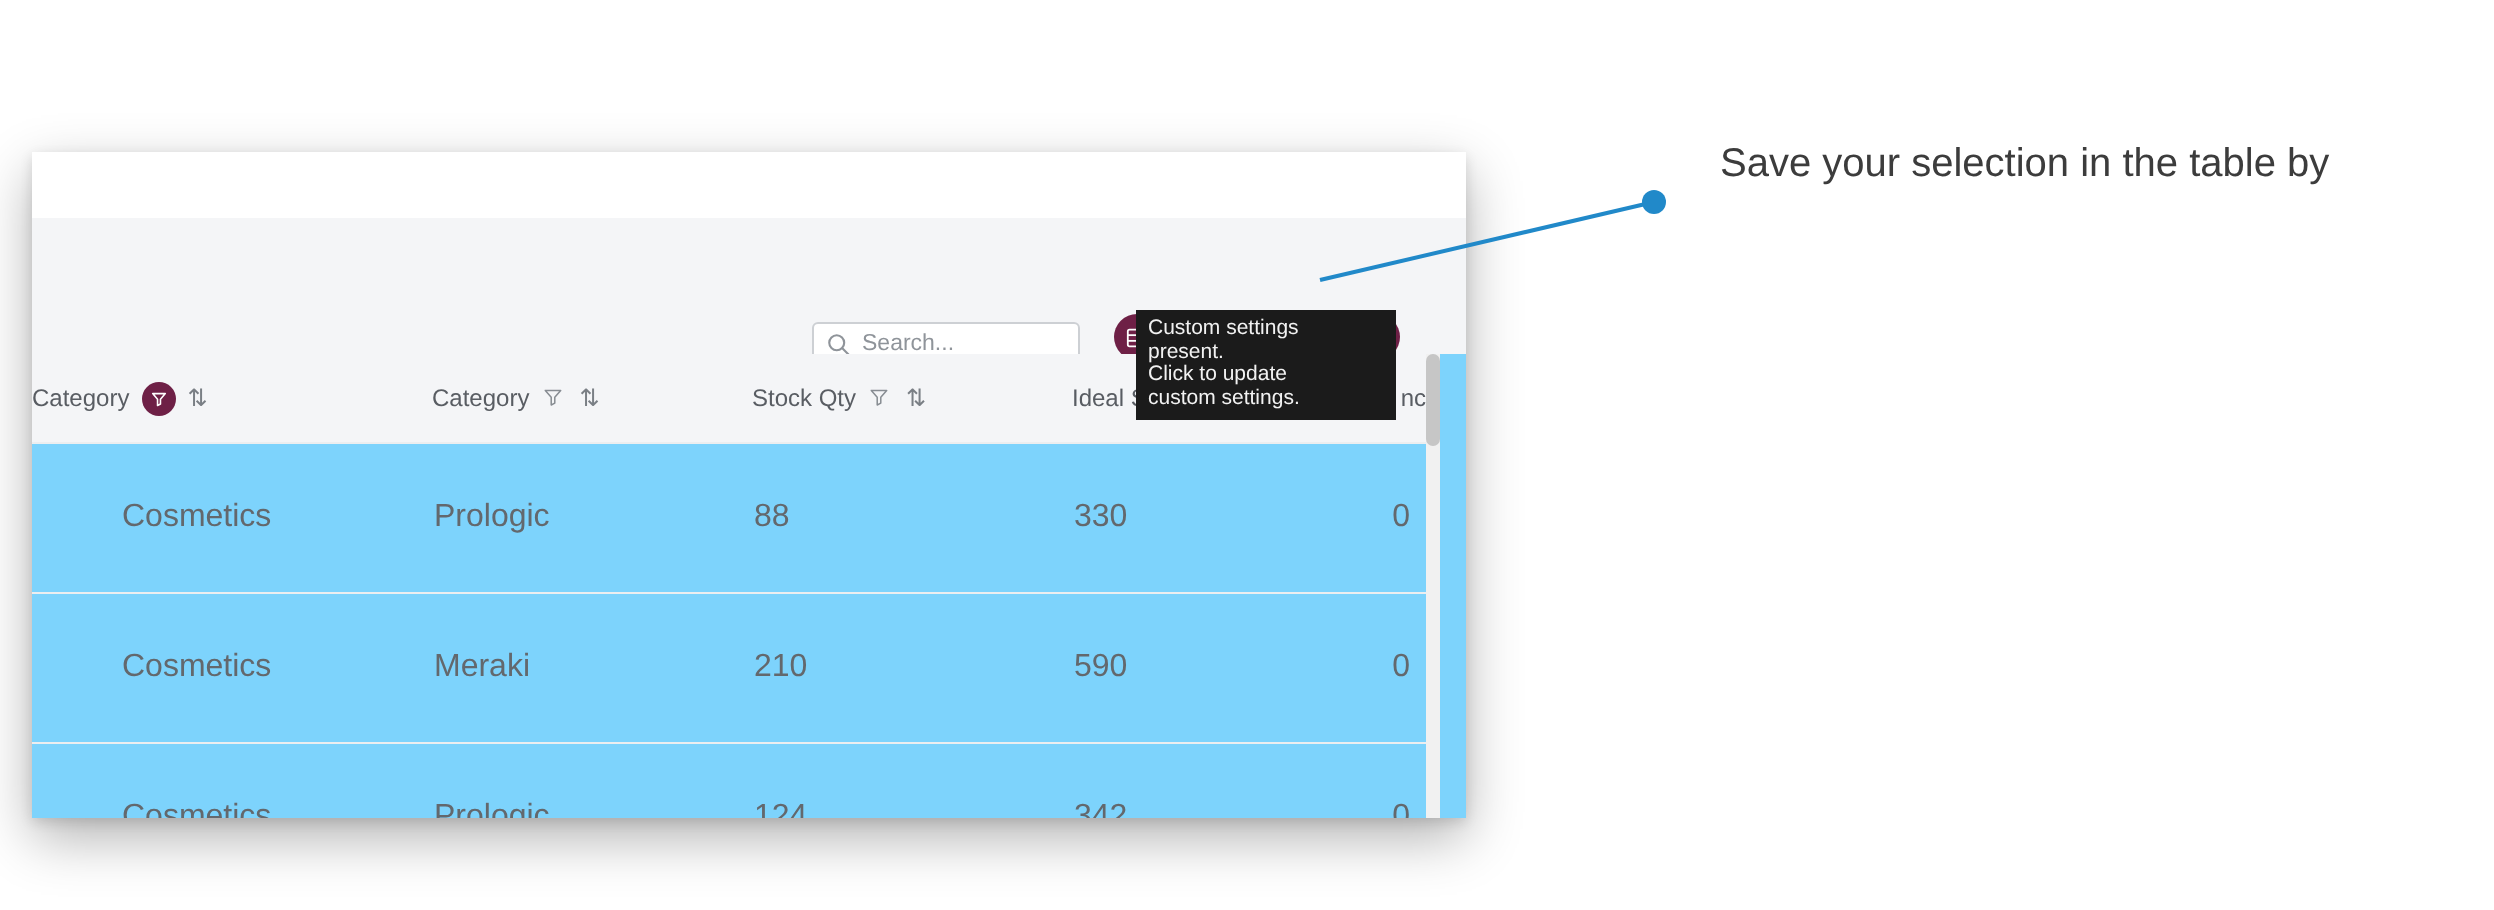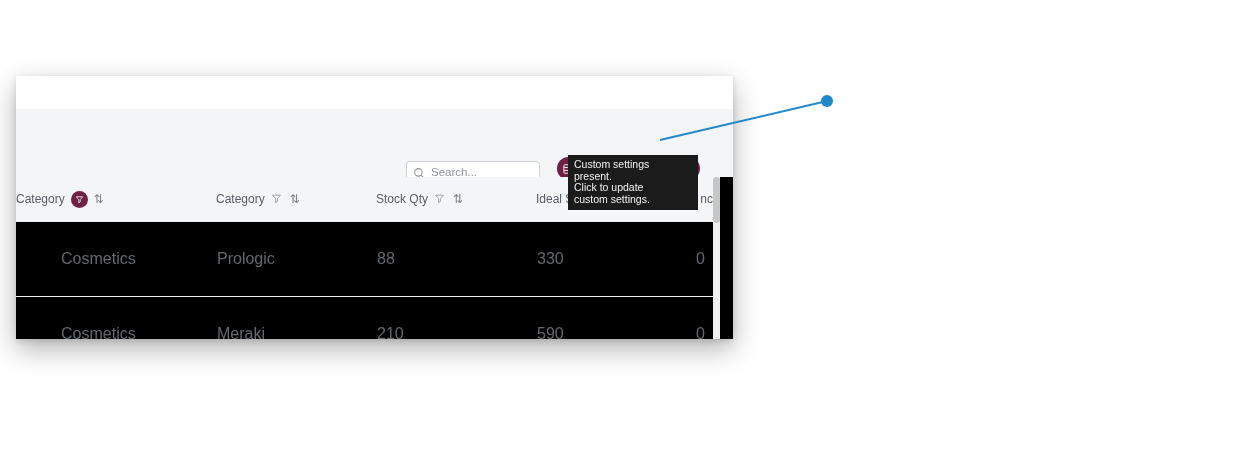--- a/index.html
+++ b/index.html
@@ -14,22 +14,22 @@
     overflow: hidden;
     position: relative;
   }
 
   
   #table-card {
     position: absolute;
     left: 16px;
     top: 76px;
     width: 717px;
-    height: 263px;
-    background: #000000;
+    height: 333px;
+    background: #7dd3fc;
     box-shadow: 0 10px 26px rgba(0,0,0,0.30), 0 2px 6px rgba(0,0,0,0.12);
     overflow: hidden;
   }
   #card-topbar {
     height: 33px;
     background: #ffffff;
   }
   #toolbar-row {
     position: relative;
     height: 68px;
@@ -362,13 +362,14 @@
   </div>
 
 </div>
 
 <svg id="connector" viewBox="0 0 190 66">
   <line x1="10" y1="52" x2="177" y2="13" stroke="#2189c9" stroke-width="2"></line>
   <circle cx="177" cy="13" r="6" fill="#2189c9"></circle>
 </svg>
 
 <div id="annotation-text">
+  <div>Save your selection in the table by</div>
 </div>
 
 </body></html>

